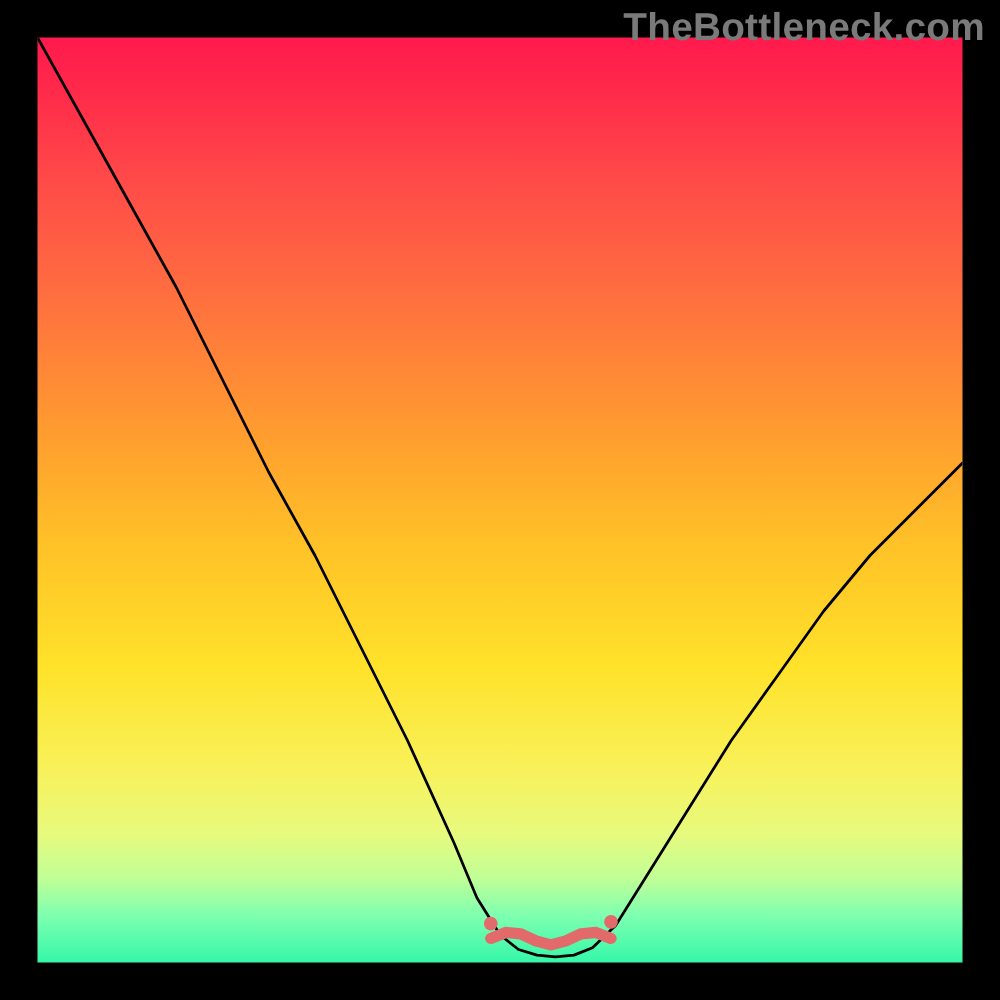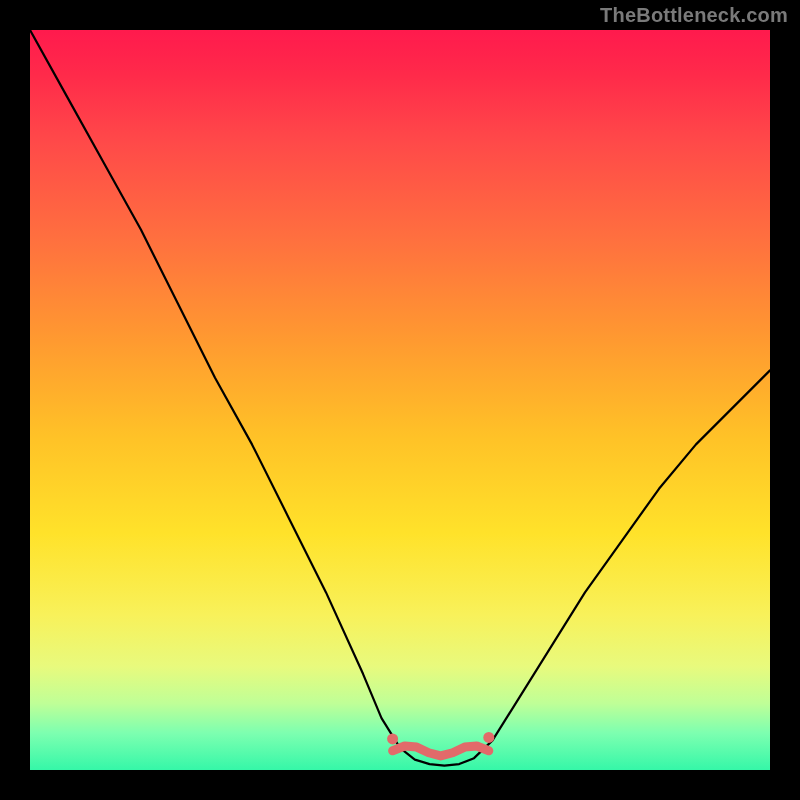--- a/index.html
+++ b/index.html
@@ -42,21 +42,21 @@
     left: 0;
     top: 0;
     width: 740px;
     height: 740px;
     display: block;
   }
   .watermark {
     position: absolute;
     top: 4px;
     right: 12px;
-    font-size: 20px;
+    font-size: 31px;
     font-weight: 600;
     color: #7a7a7a;
     letter-spacing: 0.2px;
     user-select: none;
   }
 </style>
 </head>
 <body>
 
 <div class="frame">

